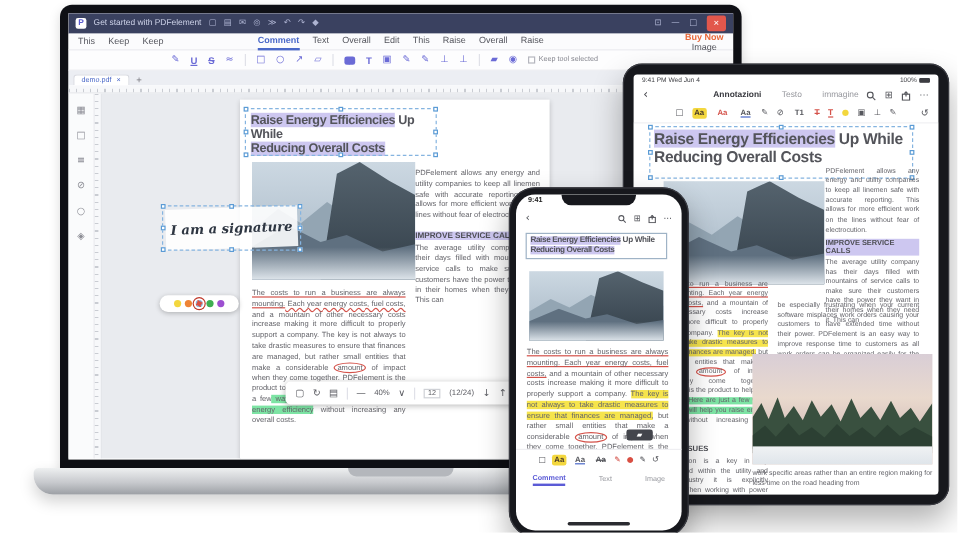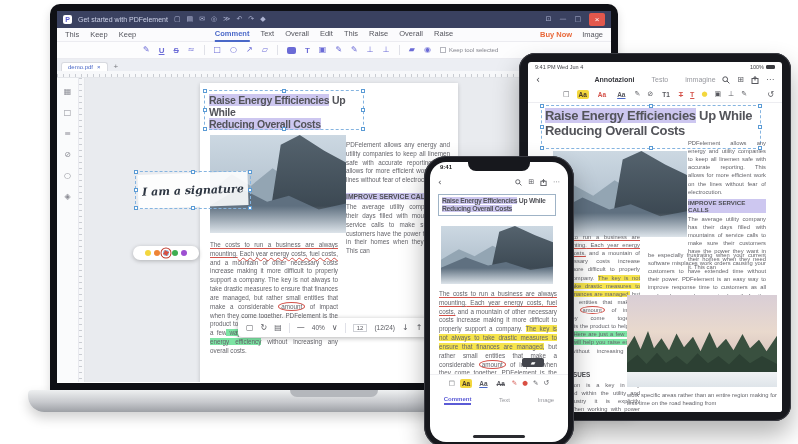--- a/index.html
+++ b/index.html
@@ -64,21 +64,21 @@
   .lt-win { margin-left:auto; display:flex; align-items:center; gap:8px; }
   .lt-close { width:16px; height:13px; background:#e2574c; color:#fff; text-align:center;
       line-height:13px; font-size:8px; border-radius:2px; }
 
   .lt-menubar { position:relative; height:14px; background:#fbfbfd; border-bottom:1px solid #ececf1;
       display:flex; align-items:center; padding:0 8px; font-size:7.5px; color:#55565e; }
   .lt-menus { display:flex; gap:11px; }
   .lt-ribbon { position:absolute; left:50%; transform:translateX(-50%); display:flex; gap:11px; }
   .lt-ribbon .rtab { padding:2px 0; }
   .lt-ribbon .rtab.active { color:#4a68c8; border-bottom:2px solid #4a68c8; font-weight:bold; }
-  .lt-right { margin-left:auto; display:flex; gap:10px; align-items:center; }
+  .lt-right { margin-left:auto; display:flex; gap:0; align-items:center;flex-direction:column; }
   .lt-buy { color:#e8683a; font-weight:bold; }
   .lt-login { color:#55565e; }
 
   .lt-toolbar { height:17px; background:#fdfdfe; border-bottom:1px solid #ebebf0;
       display:flex; align-items:center; gap:9px; padding-left:86px; }
   .lt-toolbar .icon { color:#6b6bd6; font-size:8px; }
   .lt-toolbar .tus { font-family:"Liberation Sans",sans-serif; font-weight:bold; font-size:8px; color:#6b6bd6; }
   .bubble { width:9px; height:7px; background:#6b6bd6; border-radius:2px; position:relative; }
   .bubble:after { content:""; position:absolute; left:2px; bottom:-2px; border:2px solid transparent; border-top-color:#6b6bd6; }
   .lt-keep { display:flex; align-items:center; gap:3px; font-size:6px; color:#85868e; }

